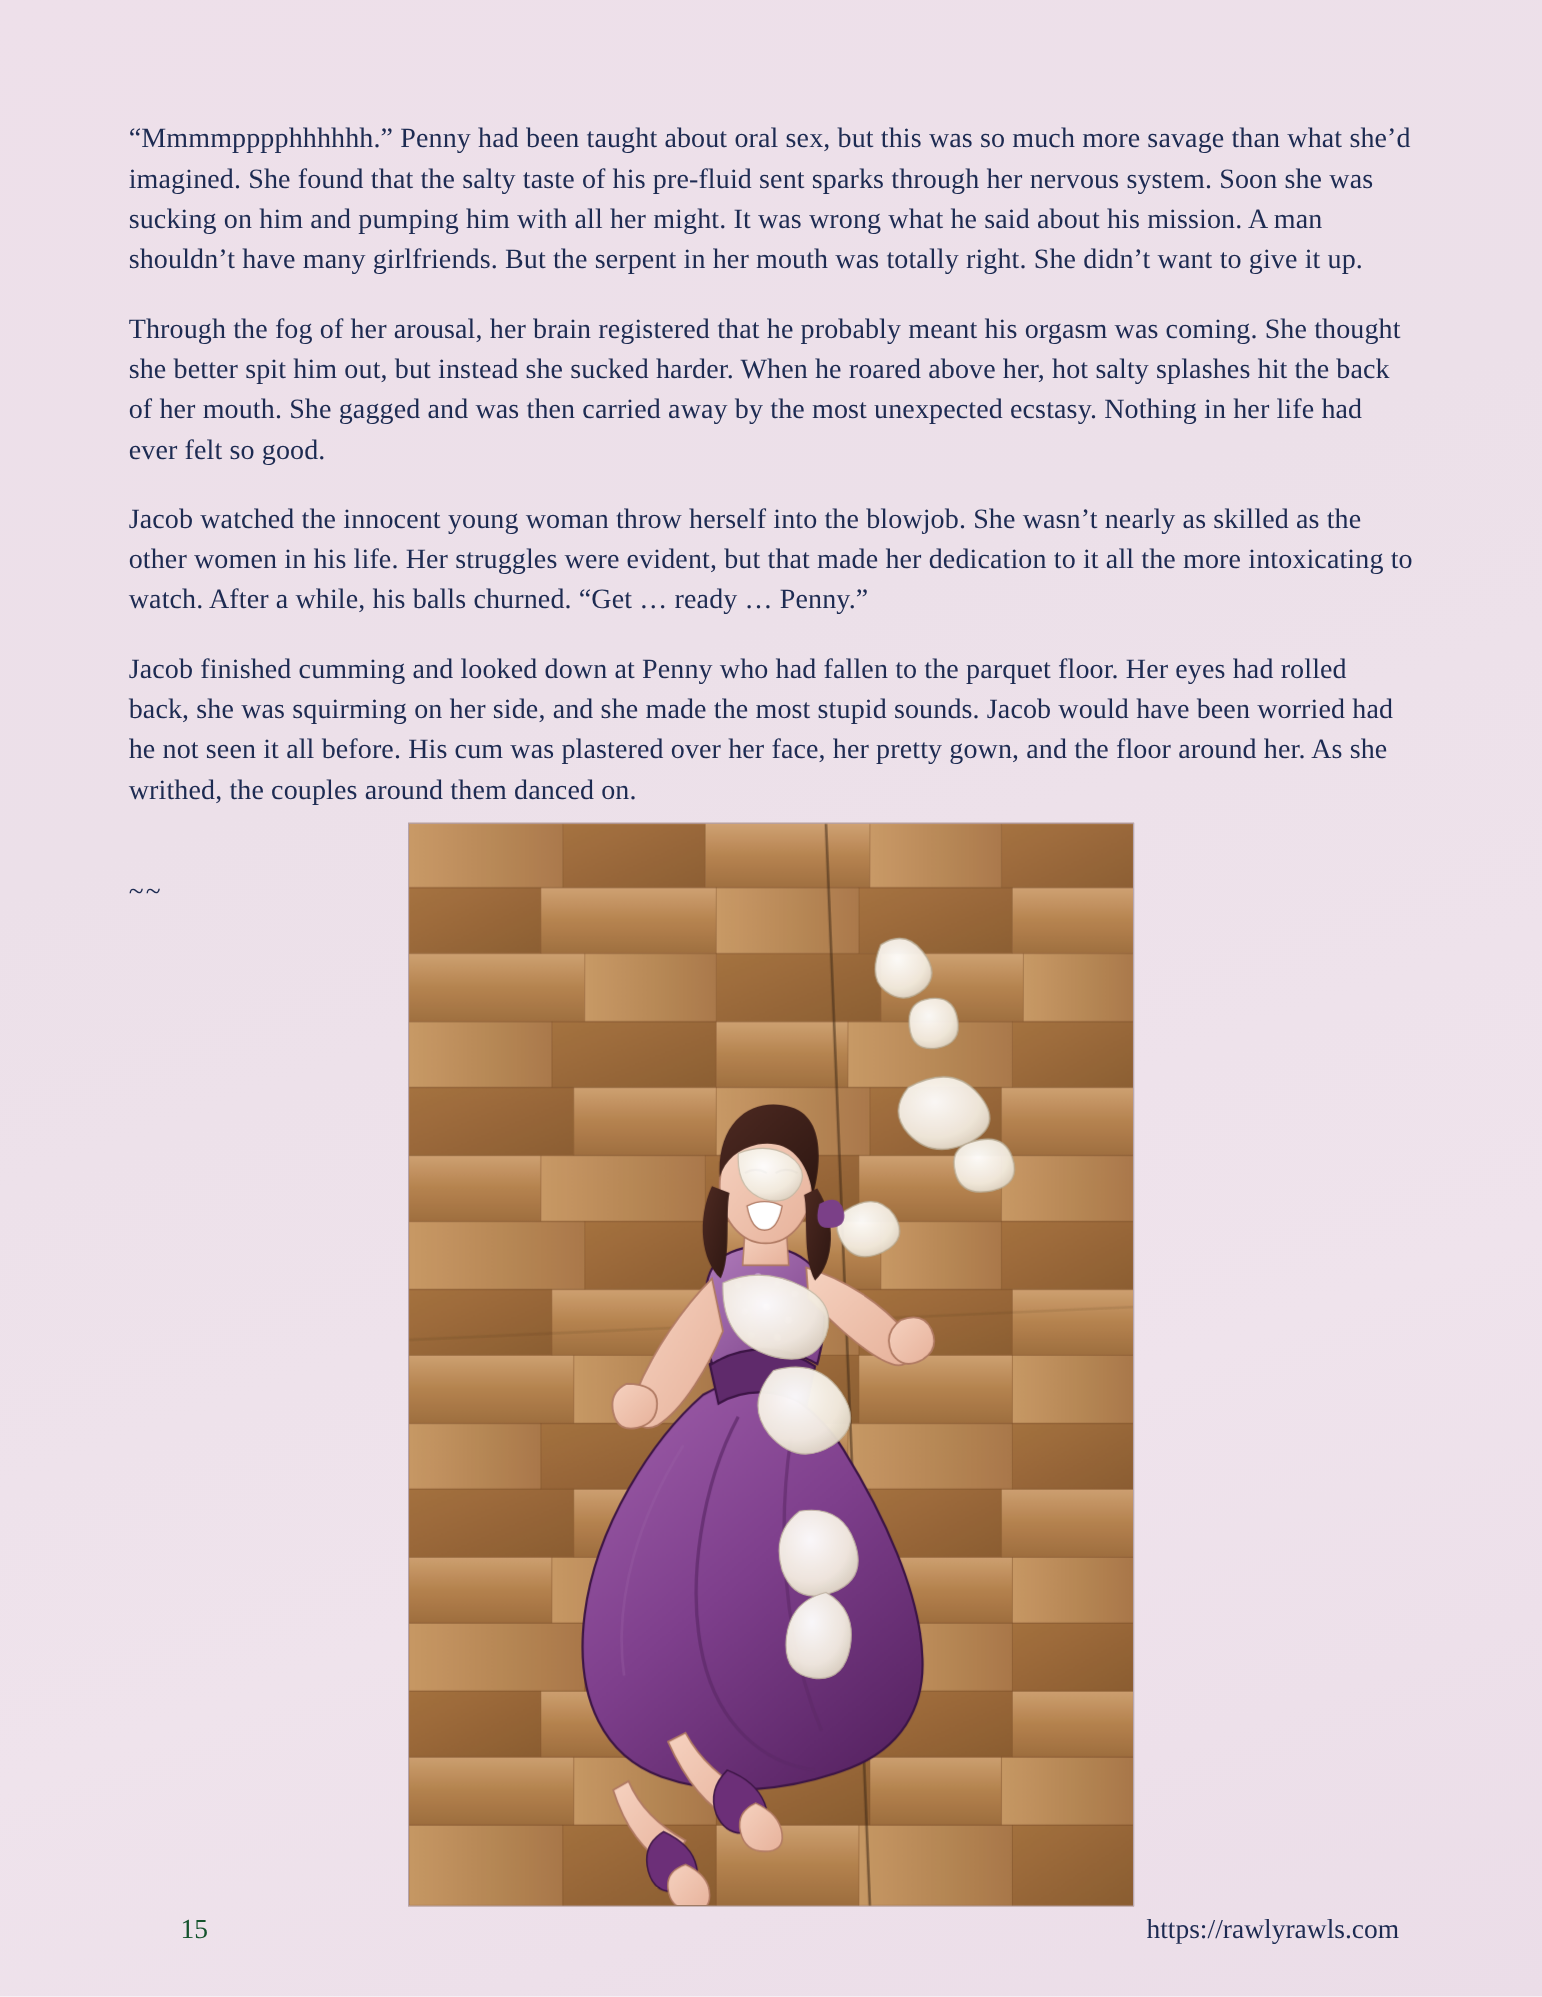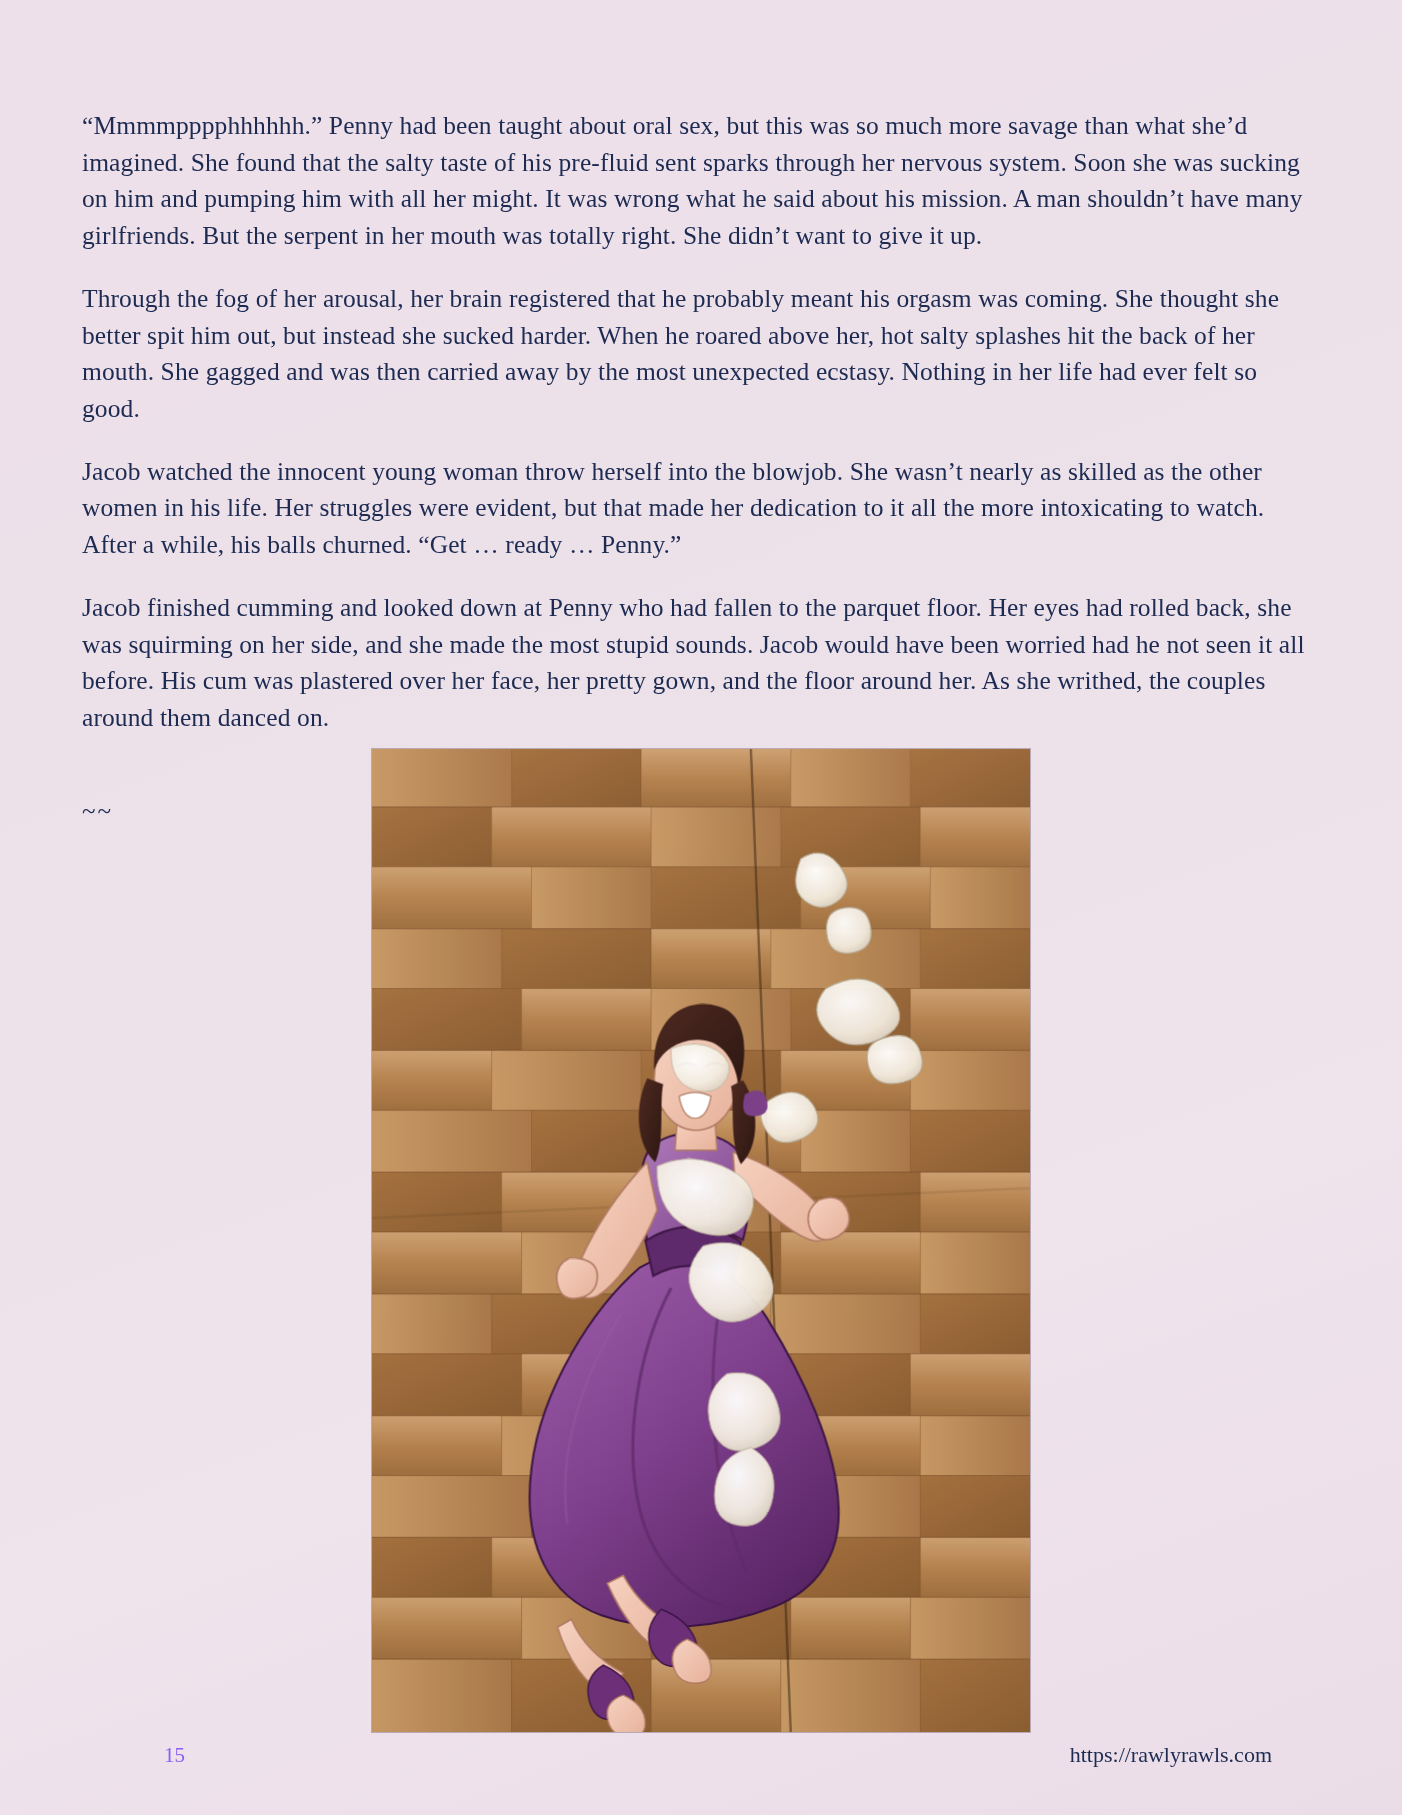--- a/index.html
+++ b/index.html
@@ -13,21 +13,21 @@
     font-family: "Liberation Serif", serif;
     color: #1e2a4a;
     overflow: hidden;
     position: relative;
   }
   .page {
     position: relative;
     width: 1402px;
     height: 1815px;
     box-sizing: border-box;
-    padding: 0 82px;
+    padding: 0 117px;
   }
   .story-body {
     padding-top: 108px;
   }
   .story-body p {
     margin: 0 0 26px 0;
     font-size: 25.5px;
     line-height: 1.44;
     color: #1d2b52;
     text-align: left;
@@ -60,26 +60,26 @@
     right: 0;
     bottom: 40px;
     height: 40px;
     padding: 0 82px;
     box-sizing: border-box;
     display: flex;
     align-items: center;
     justify-content: space-between;
   }
   .page-number {
-    font-size: 21px;
-    color: #8b5cf6;
+    font-size: 25px;
+    color: #14532d;
     margin-left: 82px;
   }
   .site-link {
-    font-size: 22px;
+    font-size: 25px;
     color: #1d2b52;
     text-decoration: none;
     margin-right: 48px;
   }
 </style>
 </head>
 <body>
 
 <div class="page">
 

